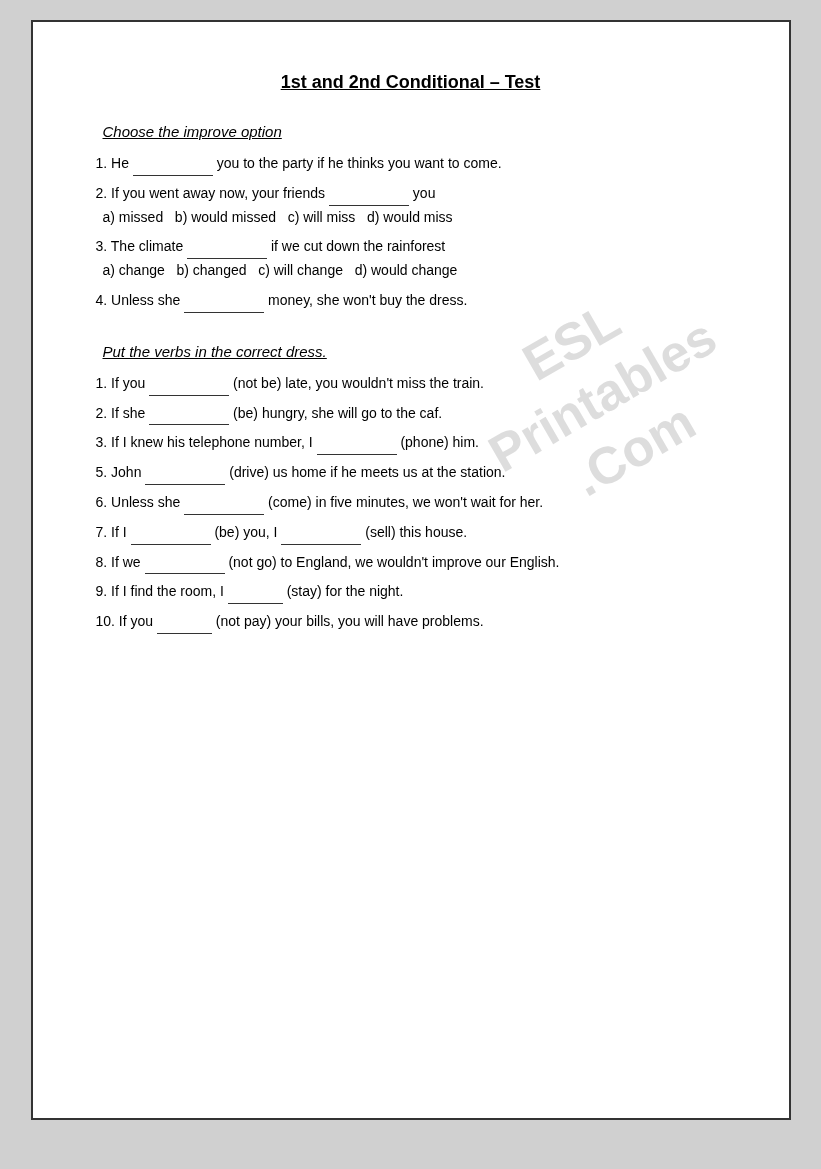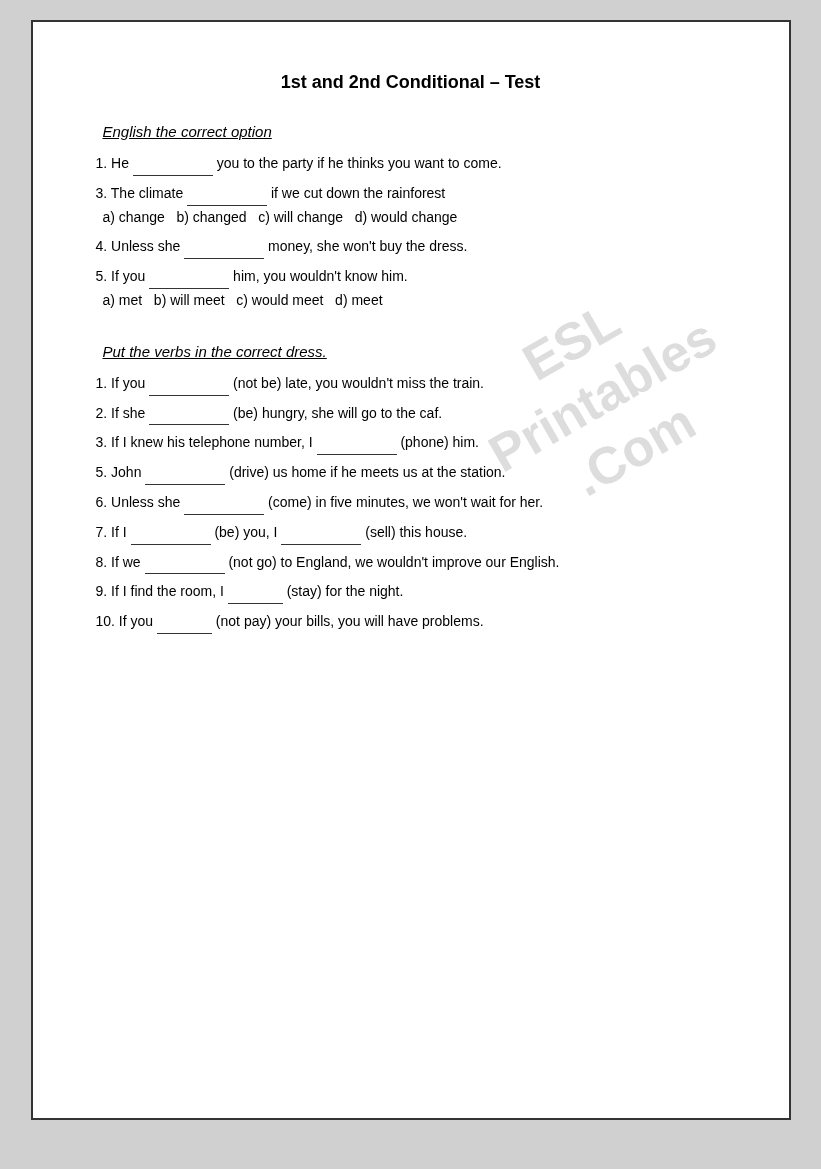--- a/index.html
+++ b/index.html
@@ -41,20 +41,21 @@
       line-height: 1.2;
       text-align: center;
       font-family: Arial, sans-serif;
     }
 
     .title {
       text-align: center;
       font-size: 18px;
       font-weight: bold;
       margin-bottom: 30px;
+      text-decoration: underline;
       font-family: Arial, sans-serif;
     }
 
     .section-label {
       font-size: 15px;
       font-style: italic;
       text-decoration: underline;
       margin-bottom: 12px;
       margin-left: 10px;
       font-family: Arial, sans-serif;
@@ -104,48 +105,48 @@
 
 <div class="page">
 
   <div class="watermark">
     ESL<br>Printables<br>.Com
   </div>
 
   <div class="title">1st and 2nd Conditional – Test</div>
 
   <div class="section">
-    <div class="section-label">English the correct option</div>
+    <div class="section-label">Choose the improve option</div>
 
     <div class="q-block">
       <div class="question-line">
         1. He <span class="blank blank-med"></span> you to the party if he thinks you want to come.
       </div>
     </div>
 
+    <div class="q-block">
+      <div class="question-line">
+        2. If you went away now, your friends <span class="blank blank-med"></span> you
+      </div>
+      <div class="options-line">a) missed &nbsp; b) would missed &nbsp; c) will miss &nbsp; d) would miss</div>
+    </div>
 
     <div class="q-block">
       <div class="question-line">
         3. The climate <span class="blank blank-med"></span> if we cut down the rainforest
       </div>
       <div class="options-line">a) change &nbsp; b) changed &nbsp; c) will change &nbsp; d) would change</div>
     </div>
 
     <div class="q-block">
       <div class="question-line">
         4. Unless she <span class="blank blank-med"></span> money, she won't buy the dress.
       </div>
     </div>
 
-    <div class="q-block">
-      <div class="question-line">
-        5. If you <span class="blank blank-med"></span> him, you wouldn't know him.
-      </div>
-      <div class="options-line">a) met &nbsp; b) will meet &nbsp; c) would meet &nbsp; d) meet</div>
-    </div>
   </div>
 
   <div class="section">
     <div class="section-label">Put the verbs in the correct dress.</div>
 
     <div class="q-block">
       <div class="question-line">
         1. If you <span class="blank blank-med"></span> (not be) late, you wouldn't miss the train.
       </div>
     </div>

